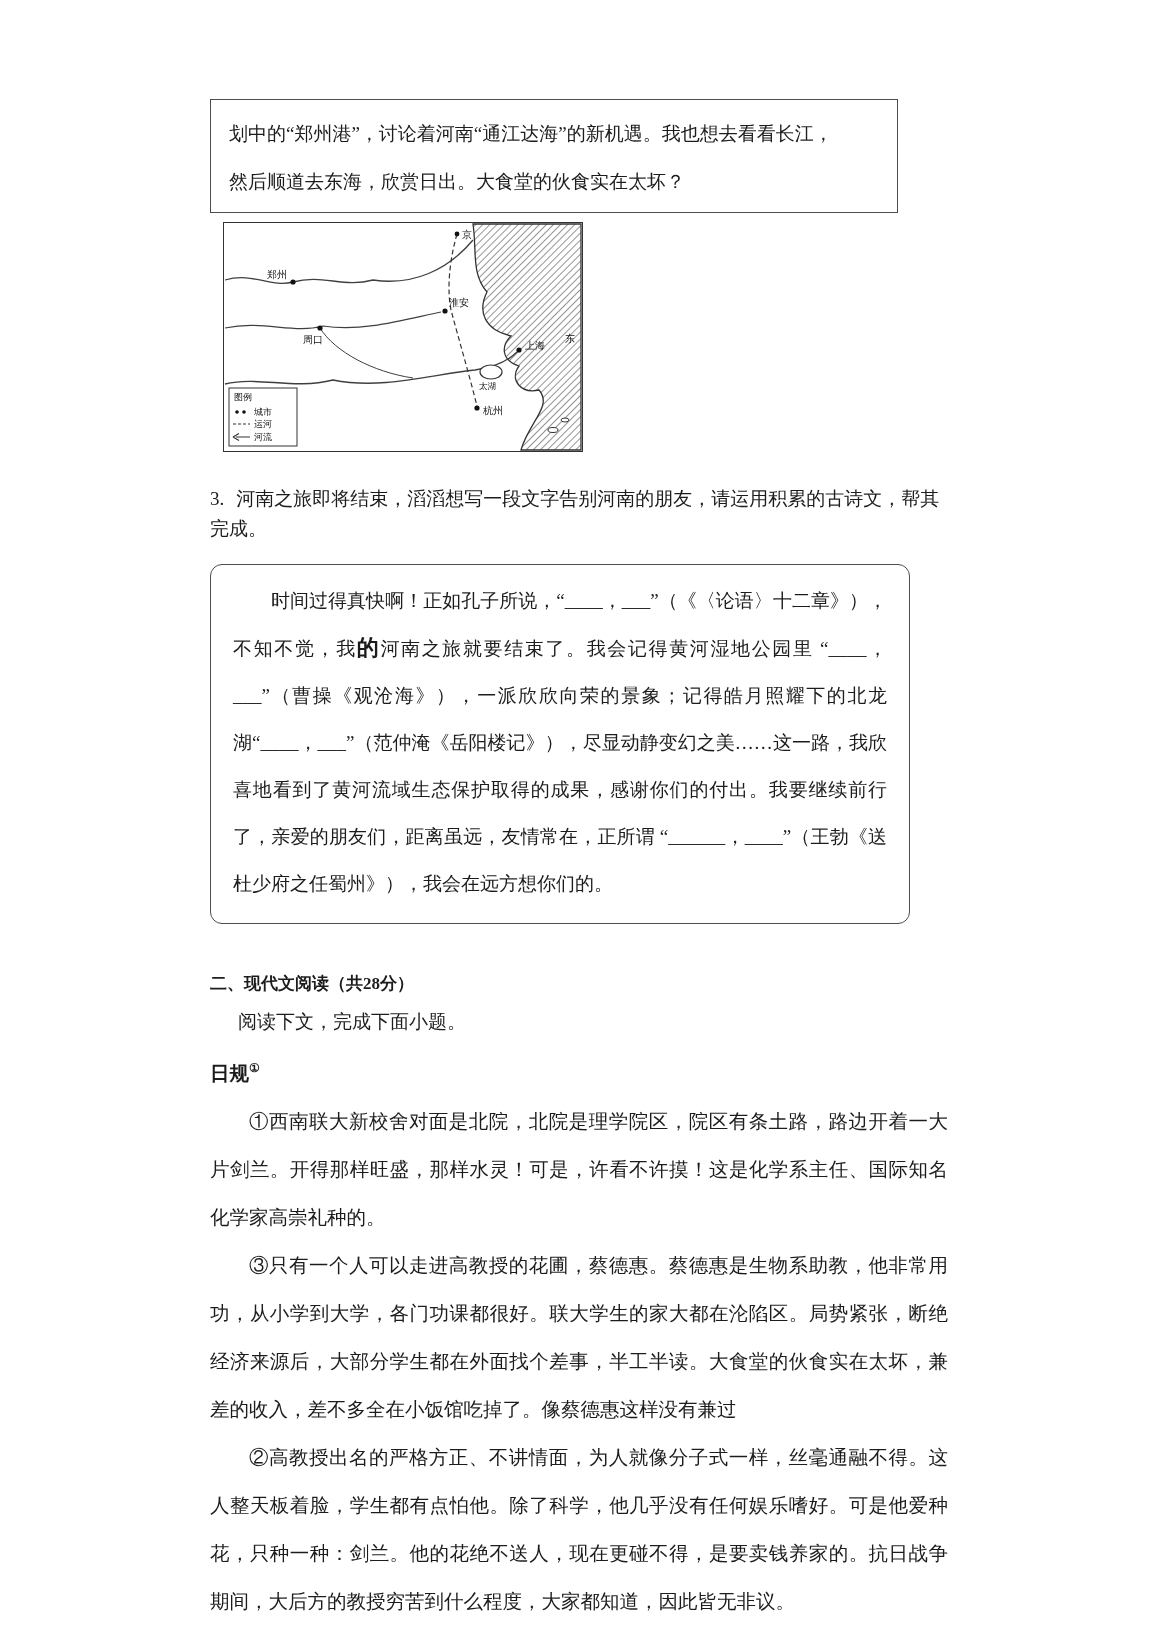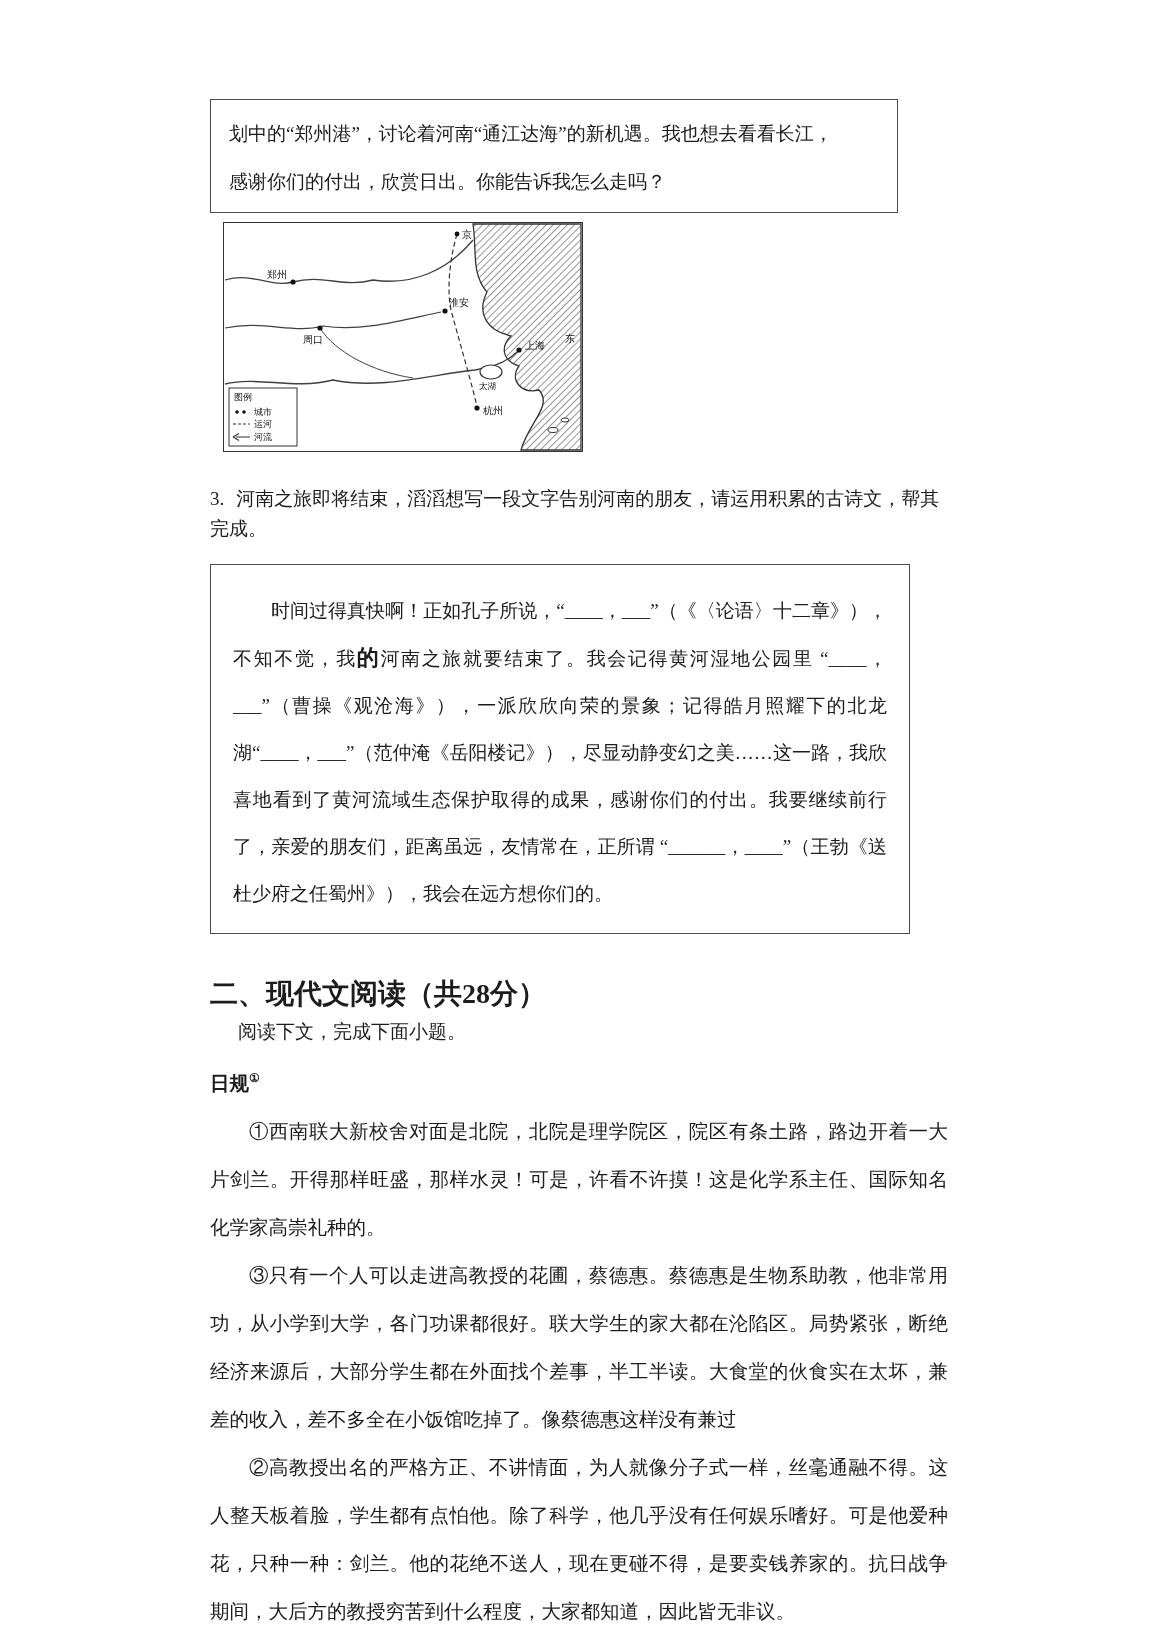--- a/index.html
+++ b/index.html
@@ -21,49 +21,50 @@
     padding: 10px 18px 6px 18px;
     font-size: 19px;
     line-height: 48px;
   }
   .map-wrap { margin: 9px 0 0 13px; width: 360px; height: 230px; }
   .q3 { margin-top: 32px; font-size: 19px; line-height: 30px; }
   .q3 .qnum { margin-right: 12px; }
   .box2 {
     width: 700px;
     margin-top: 20px;
-    padding: 22px 22px 16px 22px;
+    padding: 12px 22px 16px 22px;
     font-size: 19px;
     line-height: 47px;
     text-align: justify;
+    border-radius: 12px;
   }
   .box2 p { margin: 0; text-indent: 2em; }
   .bold-de { font-weight: bold; font-size: 22px; }
-  .sec-head { margin-top: 42px; font-size: 28px; font-weight: bold; line-height: 36px; }
+  .sec-head { margin-top: 42px; font-size: 17px; font-weight: bold; line-height: 36px; }
   .sec-sub  { margin-top: 4px;  font-size: 20px; font-weight: bold; line-height: 36px; }
   .sec-intro{ margin-top: 2px;  font-size: 19px; line-height: 36px; margin-left: 28px; }
   .essay-title { margin-top: 4px; text-align: left; font-size: 19.5px; line-height: 48px; font-weight: bold; }
   .essay-title .sup { font-size: 12px; vertical-align: super; }
   .para {
     margin: 0;
     font-size: 19.5px;
     line-height: 48px;
     text-align: justify;
     text-indent: 2em;
   }
   svg text { font-family: "Liberation Serif", "DejaVu Serif", serif; fill: #111; }
 </style>
 </head>
 <body>
 
 <div class="page">
 
   <div class="box box1">
     <div>划中的“郑州港”，讨论着河南“通江达海”的新机遇。我也想去看看长江，</div>
-    <div>感谢你们的付出，欣赏日出。你能告诉我怎么走吗？</div>
+    <div>然后顺道去东海，欣赏日出。大食堂的伙食实在太坏？</div>
   </div>
 
   <div class="map-wrap">
     <svg width="360" height="230" viewBox="0 0 360 230">
       <defs>
         <pattern id="hatch" width="5" height="5" patternUnits="userSpaceOnUse" patternTransform="rotate(45)">
           <line x1="0" y1="0" x2="0" y2="5" stroke="#3a3a3a" stroke-width="1.1"></line>
         </pattern>
       </defs>
       <rect x="0.5" y="0.5" width="359" height="229" fill="#ffffff" stroke="#333"></rect>

